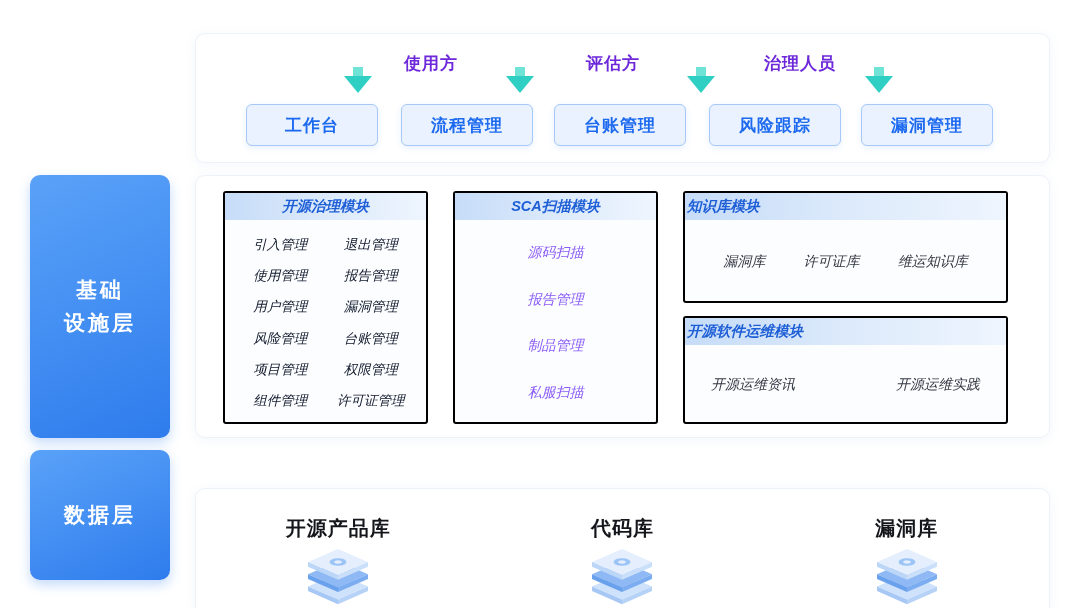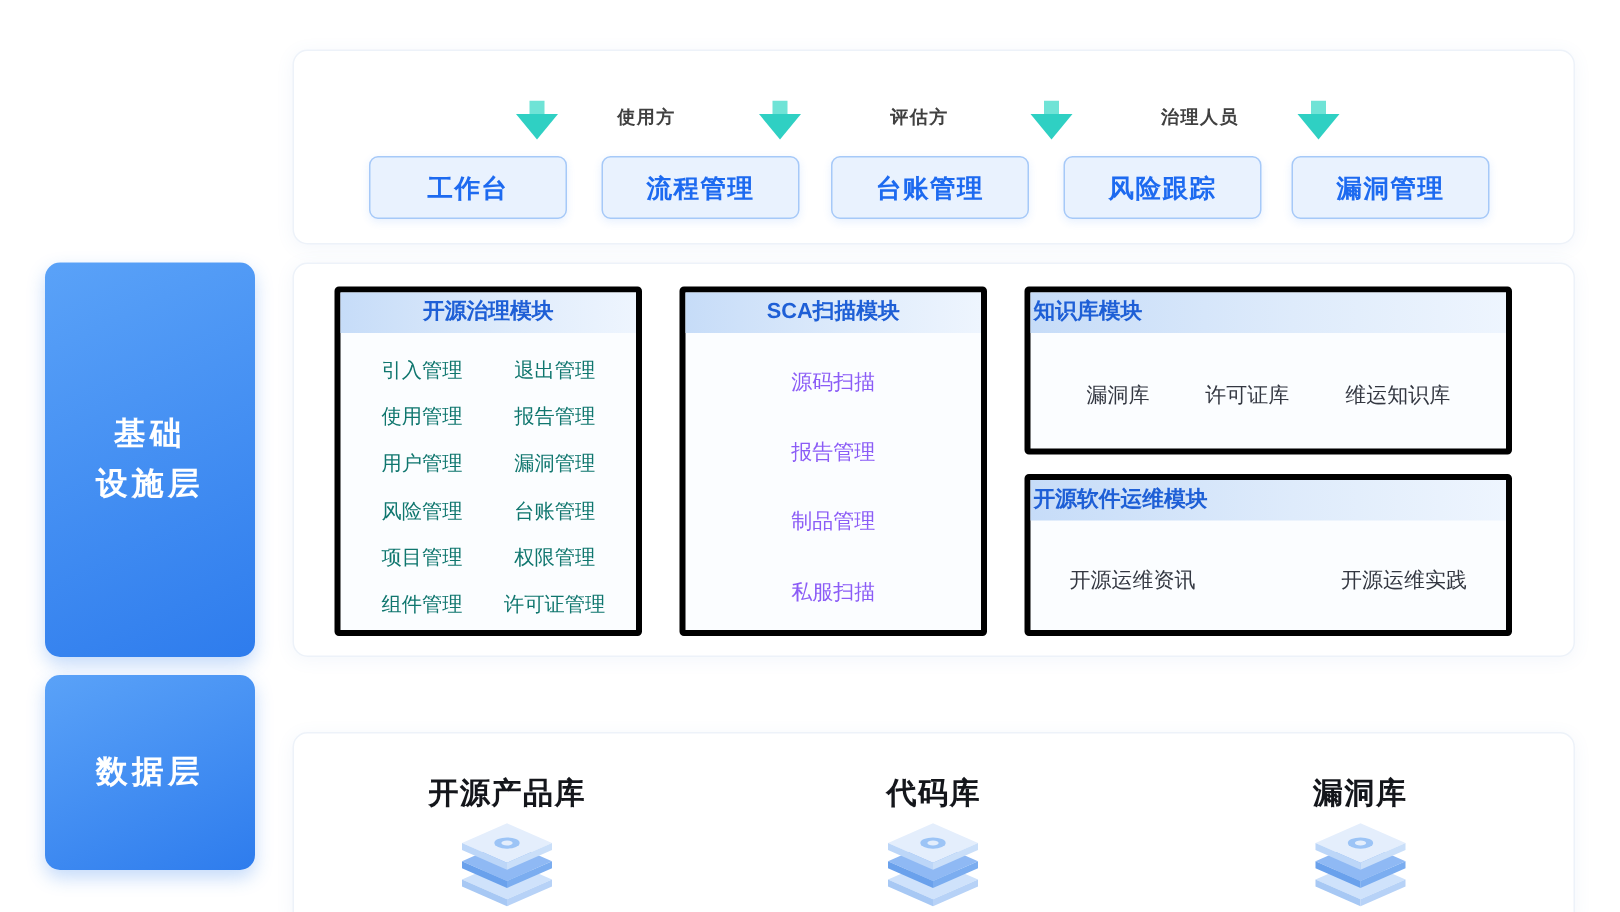--- a/index.html
+++ b/index.html
@@ -20,47 +20,47 @@
 
   
   .panel { position:absolute; left:195px; width:855px; background:#ffffff;
     border:1px solid #edf2f9; border-radius:10px;
     box-shadow:0 2px 12px rgba(90,130,200,0.07); }
   .panel-business { top:33px; height:130px; }
   .panel-infra    { top:175px; height:263px; }
   .panel-data     { top:464px; height:130px;margin-top:24px; }
 
   
-  .role { position:absolute; top:36px; transform:translateX(-50%);
-    font-size:12px; font-weight:600; color:#404040; letter-spacing:1px; }
+  .role { position:absolute; top:18px; transform:translateX(-50%);
+    font-size:17px; font-weight:600; color:#6d28d9; letter-spacing:1px; }
   .role-1 { left:235px; } .role-2 { left:417px; } .role-3 { left:604px; }
   .arrow { position:absolute; top:33px; width:30px; height:27px; }
   .arrow-1 { left:147px; } .arrow-2 { left:309px; } .arrow-3 { left:490px; } .arrow-4 { left:668px; }
   .biz-btn { position:absolute; top:70px; width:132px; height:42px;
     background:#e9f2fe; border:1px solid #a6c9f8; border-radius:6px;
     color:#1d6af0; font-size:17px; font-weight:600; letter-spacing:1px;
     display:flex; align-items:center; justify-content:center; cursor:pointer;
     box-shadow:0 2px 6px rgba(60,130,246,0.12); }
   .btn-1 { left:50px; } .btn-2 { left:205px; } .btn-3 { left:358px; }
   .btn-4 { left:513px; } .btn-5 { left:665px; }
 
   
-  .module { position:absolute; background:#fbfdff; border:4px solid #000000; border-radius:3px; }
+  .module { position:absolute; background:#fbfdff; border:2px solid #000000; border-radius:3px;font-style:italic; }
   .module-governance { left:27px;  top:15px;  width:205px; height:233px; }
   .module-sca        { left:257px; top:15px;  width:205px; height:233px; }
   .module-knowledge  { left:487px; top:15px;  width:325px; height:112px; }
   .module-ops        { left:487px; top:140px; width:325px; height:108px; }
   .module-header { height:27px; line-height:27px; font-size:14.5px; font-weight:700;
     color:#1e5fd6; background:linear-gradient(90deg,#c6dcf8 0%,#deebfb 55%,#eef5fe 100%); }
   .module-header.center { text-align:center; }
   .module-header.left   { padding-left:2px; }
   .gov-body { height:206px; display:flex; flex-direction:column;
     justify-content:space-between; padding:16px 10px; }
   .gov-row { display:flex; }
-  .gov-item { flex:1; text-align:center; font-size:13.5px; color:#0f766e; }
+  .gov-item { flex:1; text-align:center; font-size:13.5px; color:#0f172a; }
   .sca-body { height:206px; display:flex; flex-direction:column;
     justify-content:space-between; padding:24px 0; }
   .sca-item { text-align:center; font-size:14px; color:#8b5cf6; }
   .knowledge-body { height:84px; display:flex; align-items:center;
     justify-content:space-evenly; }
   .knowledge-item { font-size:14px; color:#333741; }
   .ops-body { height:80px; display:flex; align-items:center;
     justify-content:space-between; padding:0 26px; }
   .ops-item { font-size:14px; color:#333741; }
 

